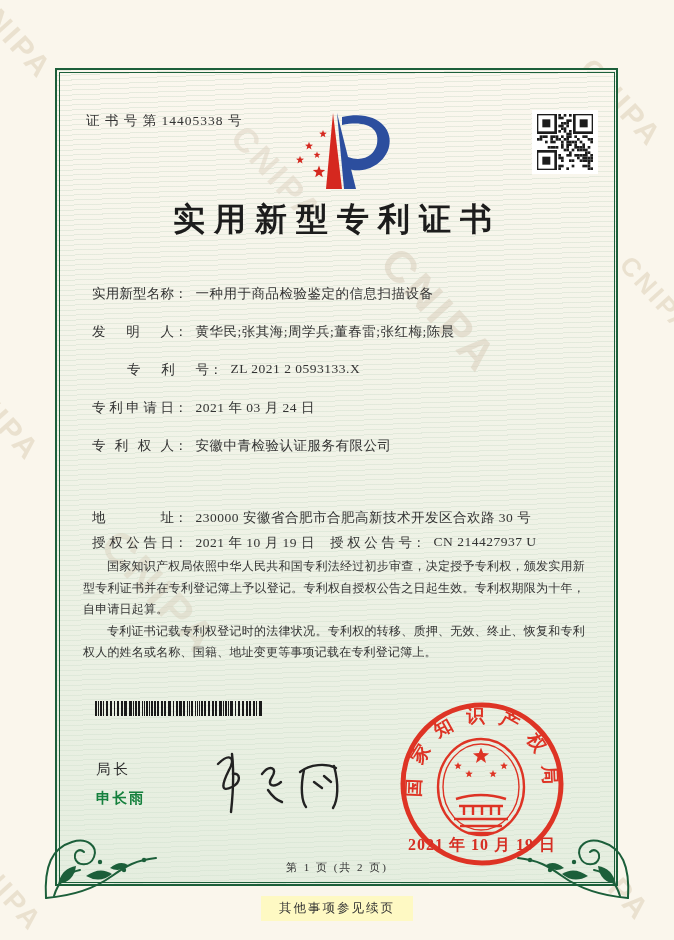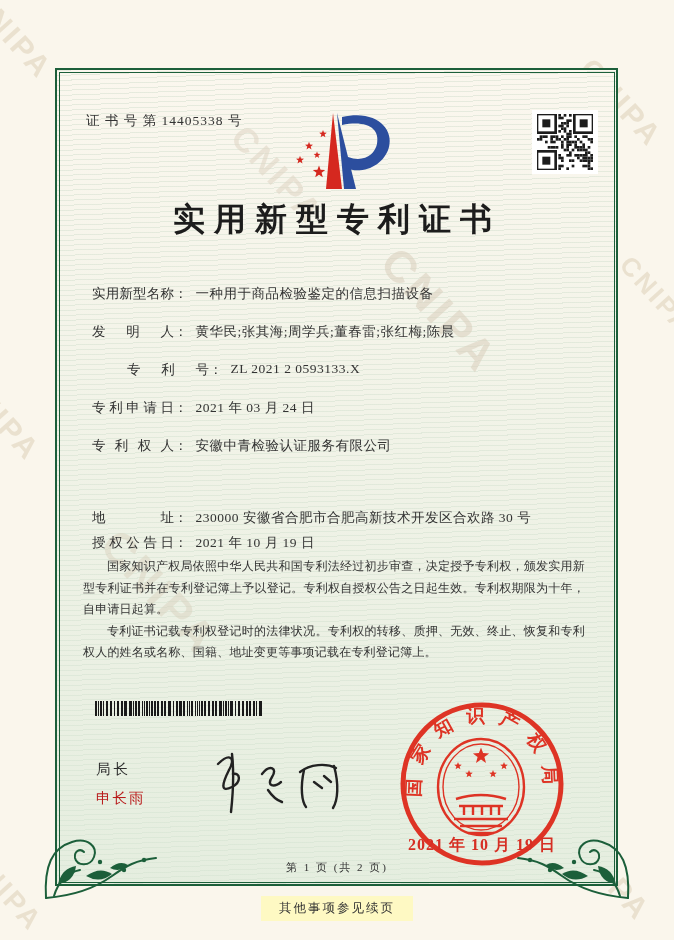--- a/index.html
+++ b/index.html
@@ -63,21 +63,21 @@
   .r5{top:437px;} .r6{top:477px;margin-top:32px;} .r7{top:516px;margin-top:18px;}
   
   .body-text{
     position:absolute; left:83px; top:556px; width:502px;
     font-size:12px; line-height:21.5px; color:#333; text-align:justify; letter-spacing:0.2px;
   }
   .body-text p{margin:0; text-indent:2em;}
   
   .barcode{position:absolute; left:95px; top:701px; width:168px; height:15px;}
   .sig-title{position:absolute; left:96px; top:760px; font-size:14.5px; letter-spacing:3px; color:#2e2e2e;}
-  .sig-name{position:absolute; left:96px; top:789px; font-size:14.5px; letter-spacing:2px; color:#b91c1c;}
+  .sig-name{position:absolute; left:96px; top:789px; font-size:14.5px; letter-spacing:2px; color:#15803d;font-weight:bold;}
   .sig-script{position:absolute; left:196px; top:744px; width:150px; height:74px;}
   .seal{position:absolute; left:396px; top:699px; width:172px; height:176px; opacity:0.95;}
   
   .page-info{
     position:absolute; left:55px; top:860px; width:564px; text-align:center;
     font-size:11px; letter-spacing:2px; color:#333;
   }
   .footer-note{
     position:absolute; left:50%; transform:translateX(-50%); top:896px;
     background:#fef9c3; padding:4px 18px; font-size:12.5px; letter-spacing:2px; color:#333;
@@ -285,20 +285,23 @@
     <span class="flabel">专利申请日</span><span class="fcolon">：</span><span class="fvalue">2021 年 03 月 24 日</span>
   </div>
   <div class="field-row r5">
     <span class="flabel">专利权人</span><span class="fcolon">：</span><span class="fvalue">安徽中青检验认证服务有限公司</span>
   </div>
   <div class="field-row r6">
     <span class="flabel">地址</span><span class="fcolon">：</span><span class="fvalue">230000 安徽省合肥市合肥高新技术开发区合欢路 30 号</span>
   </div>
   <div class="field-row r7">
     <span class="flabel">授权公告日</span><span class="fcolon">：</span><span class="fvalue">2021 年 10 月 19 日</span>
+    <span class="grant-group">
+      <span class="flabel">授权公告号</span><span class="fcolon">：</span><span class="fvalue">CN 214427937 U</span>
+    </span>
   </div>
 
   <div class="body-text">
     <p>国家知识产权局依照中华人民共和国专利法经过初步审查，决定授予专利权，颁发实用新型专利证书并在专利登记簿上予以登记。专利权自授权公告之日起生效。专利权期限为十年，自申请日起算。</p>
     <p>专利证书记载专利权登记时的法律状况。专利权的转移、质押、无效、终止、恢复和专利权人的姓名或名称、国籍、地址变更等事项记载在专利登记簿上。</p>
   </div>
 
   <svg class="barcode" id="barcode-svg" viewBox="0 0 168 15" preserveAspectRatio="none">
       <rect x="0" y="0" width="2" height="15" fill="#1a1a1a"></rect>
       <rect x="3" y="0" width="1" height="15" fill="#1a1a1a"></rect>

